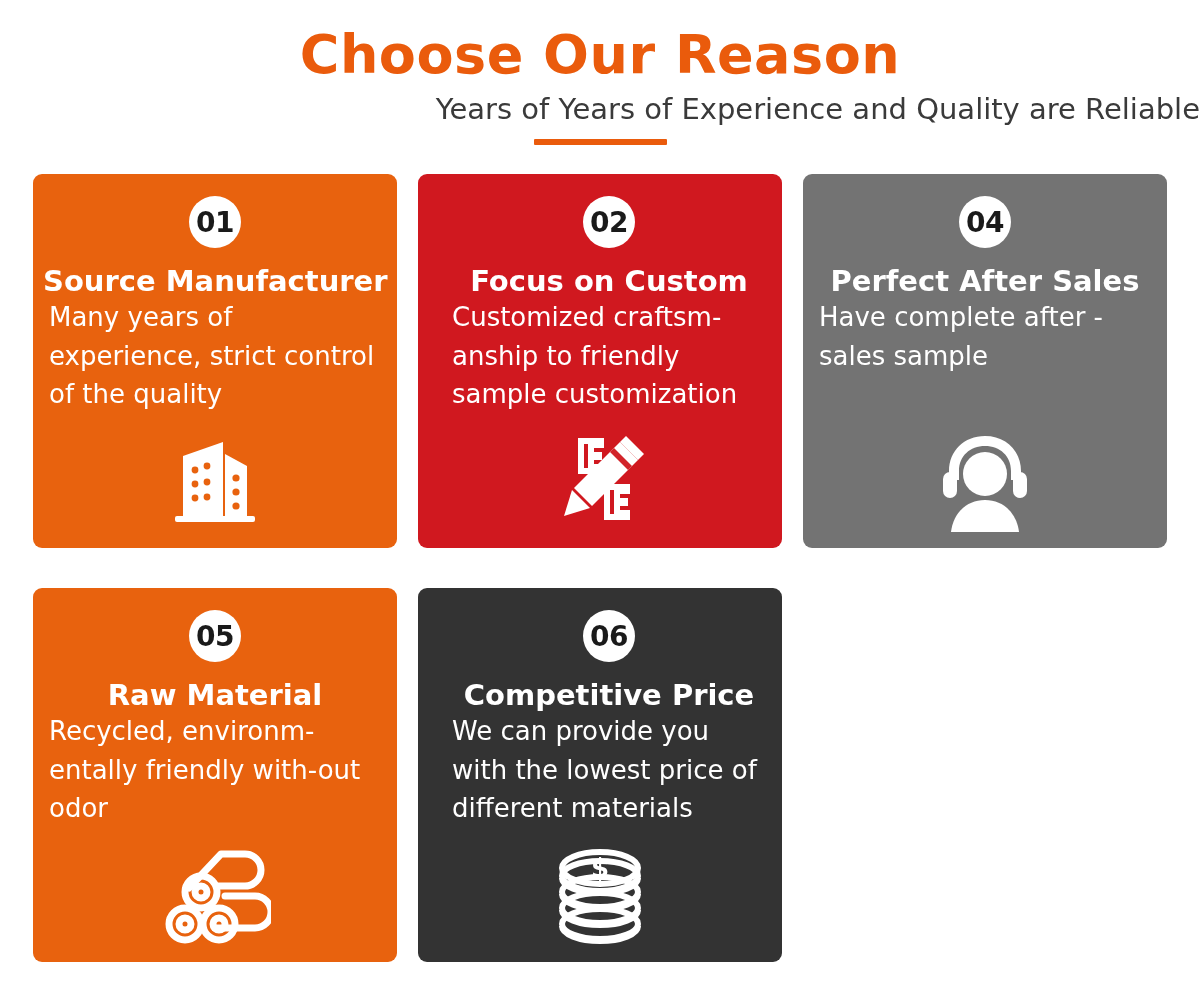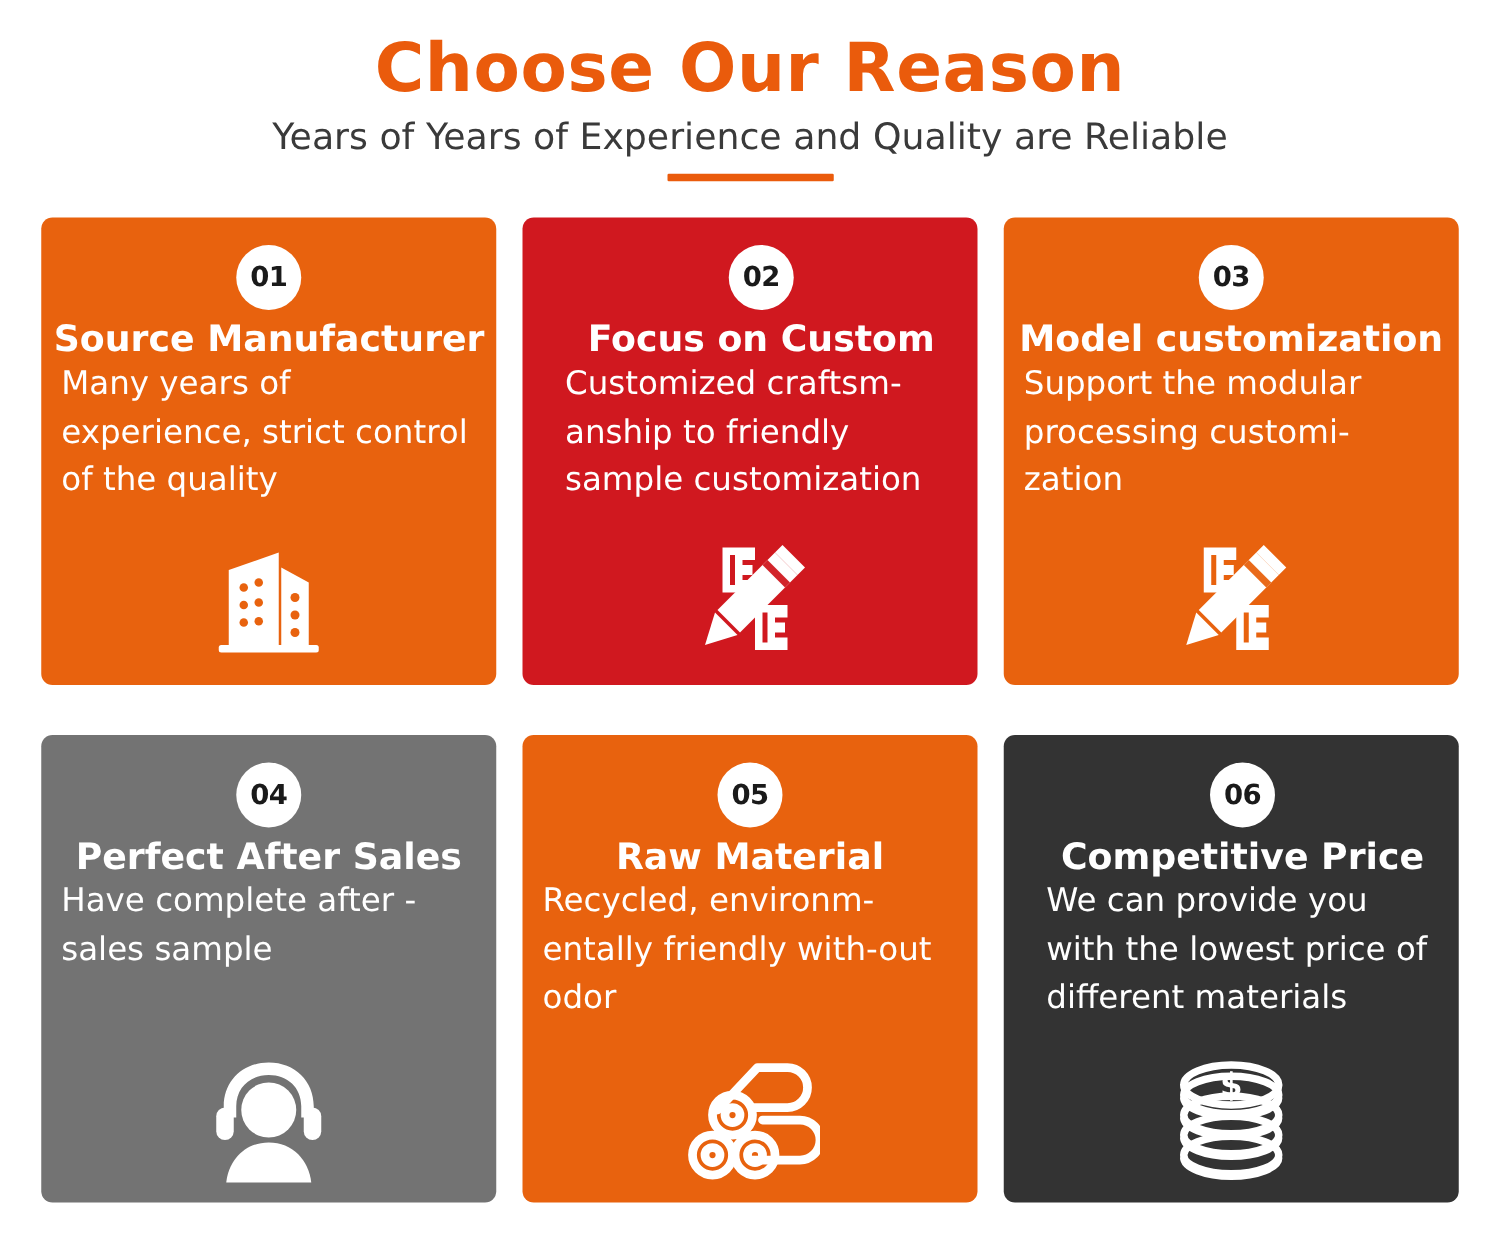--- a/index.html
+++ b/index.html
@@ -22,20 +22,21 @@
     line-height: 1.15;
     white-space: nowrap;
   }
   .subtitle {
     margin-top: 6px;
     font-size: 29px;
     font-weight: 400;
     color: #3A3A3A;
     line-height: 1.2;
     white-space: nowrap;
+    text-align: right;
   }
   .title-underline {
     width: 133px; height: 6px;
     background: #EA5B0C;
     margin: 12px auto 0 auto;
     border-radius: 1px;
   }
 
   
   .grid {
@@ -58,27 +59,27 @@
   .card-red      { background: #D0181F; padding-left: 28px; }
   .card-navy     { background: #737373; }
   .card-charcoal { background: #333333; padding-left: 28px; }
 
   .badge {
     width: 52px; height: 52px;
     border-radius: 50%;
     background: #FFFFFF;
     margin: 22px auto 0 auto;
     display: flex; align-items: center; justify-content: center;
-    font-size: 22px; font-weight: bold;
+    font-size: 28px; font-weight: bold;
     color: #1A1A1A;
     letter-spacing: -0.5px;
   }
 
   .card-heading {
-    margin-top: 7px;
+    margin-top: 17px;
     text-align: center;
     color: #ffffff;
     font-size: 29px;
     font-weight: bold;
     line-height: 1.15;
     white-space: nowrap;
   }
   .card-body {
     margin-top: 0;
     padding: 0 6px;
@@ -168,41 +169,20 @@
                      M62 64 L62 88 L66 88 L66 64 Z" fill-rule="evenodd"></path>
           </g>
           <g fill="#D0181F">
 
             <path d="M66 22 L84 40 L80 44 L62 26 Z" opacity="0.95"></path>
           </g>
         </svg>
       </div>
     </div>
 
-    <div class="card card-orange">
-      <div class="badge">03</div>
-      <div class="card-heading">Model customization</div>
-      <div class="card-body">Support the modular processing customi-zation</div>
-      <div class="icon-wrap">
-        <svg width="104" height="104" viewBox="0 0 104 104">
-          <g fill="#FFFFFF">
-            <path d="M72 16 L90 34 L44 80 L26 62 Z"></path>
-            <path d="M78 10 L96 28 L90 34 L72 16 Z"></path>
-            <path d="M24 64 L42 82 L16 90 Z"></path>
-            <path d="M30 12 L56 12 L56 22 L46 22 L46 26 L54 26 L54 34 L46 34 L46 38 L56 38 L56 48 L30 48 Z
-                     M36 18 L36 42 L40 42 L40 18 Z" fill-rule="evenodd"></path>
-            <path d="M56 58 L82 58 L82 68 L72 68 L72 72 L80 72 L80 80 L72 80 L72 84 L82 84 L82 94 L56 94 Z
-                     M62 64 L62 88 L66 88 L66 64 Z" fill-rule="evenodd"></path>
-          </g>
-          <g fill="#E8620E">
-            <path d="M66 22 L84 40 L80 44 L62 26 Z" opacity="0.95"></path>
-          </g>
-        </svg>
-      </div>
-    </div>
 
     <div class="card card-navy row2">
       <div class="badge">04</div>
       <div class="card-heading">Perfect After Sales</div>
       <div class="card-body">Have complete after -sales sample</div>
       <div class="icon-wrap">
         <svg width="108" height="104" viewBox="0 0 108 104">
           <g fill="#FFFFFF">
 
             <path d="M54 6 C33 6 18 21 18 41 L18 50 L28 50 L28 41 C28 26 39 16 54 16

